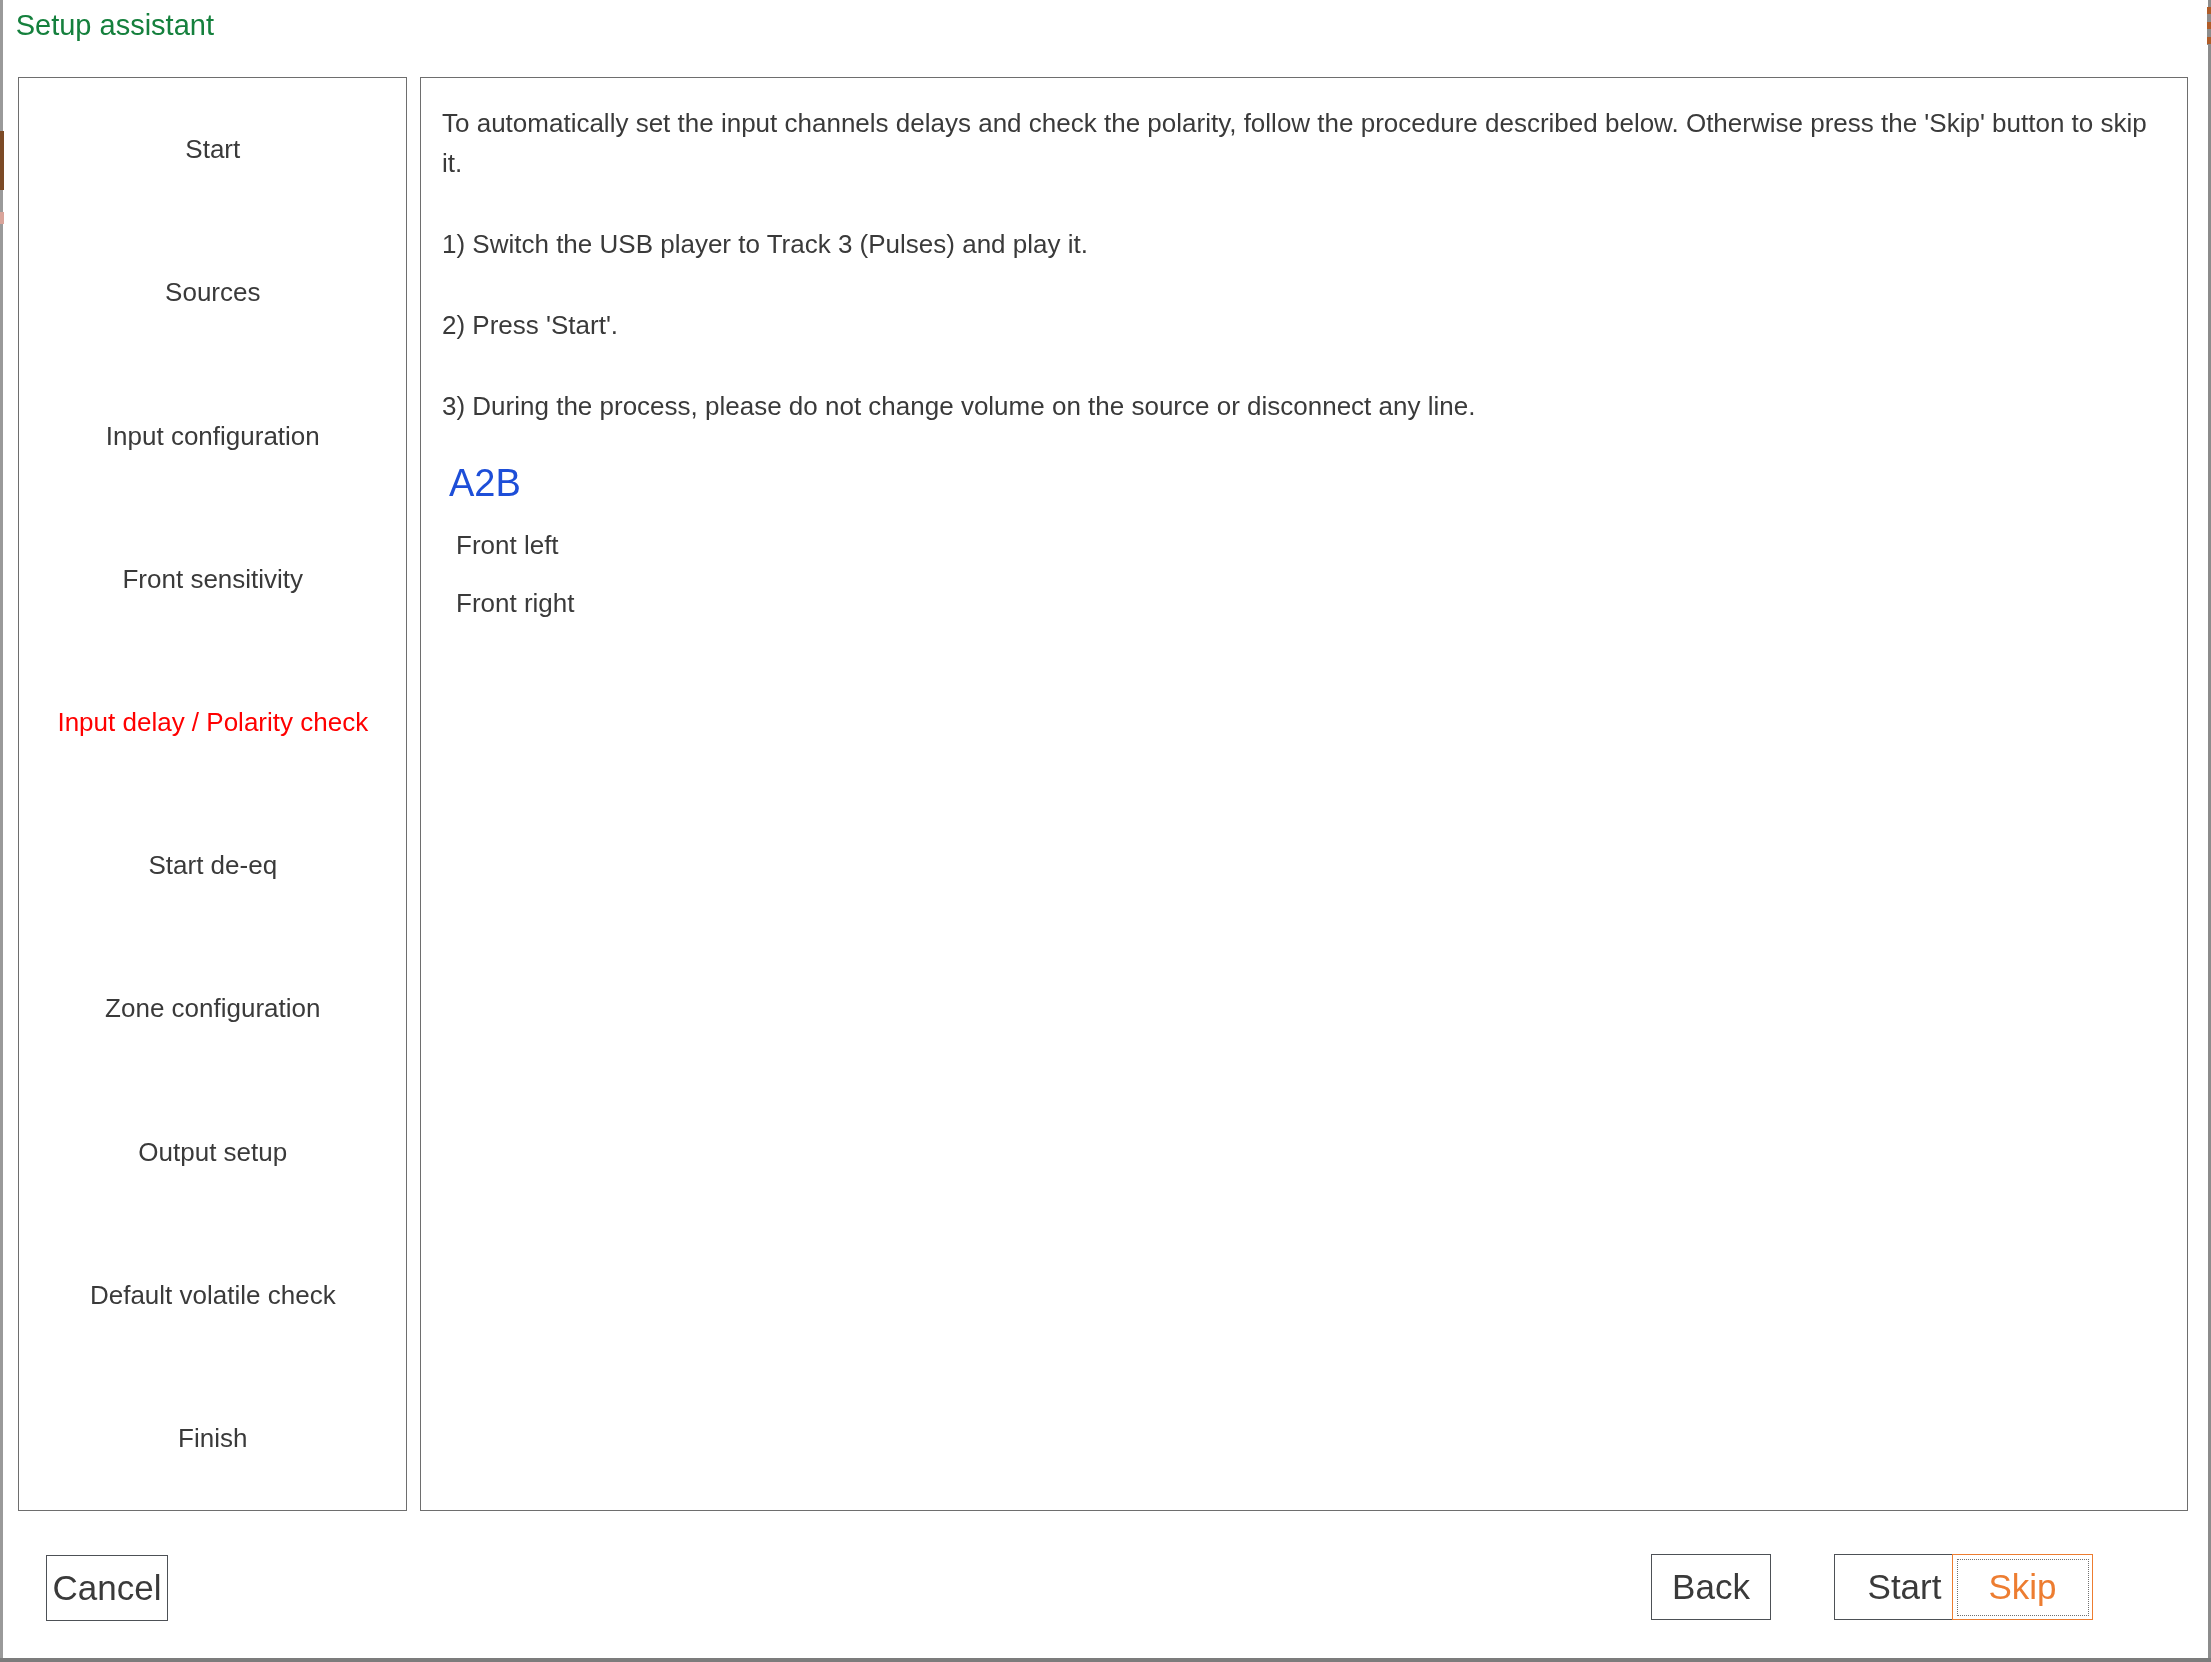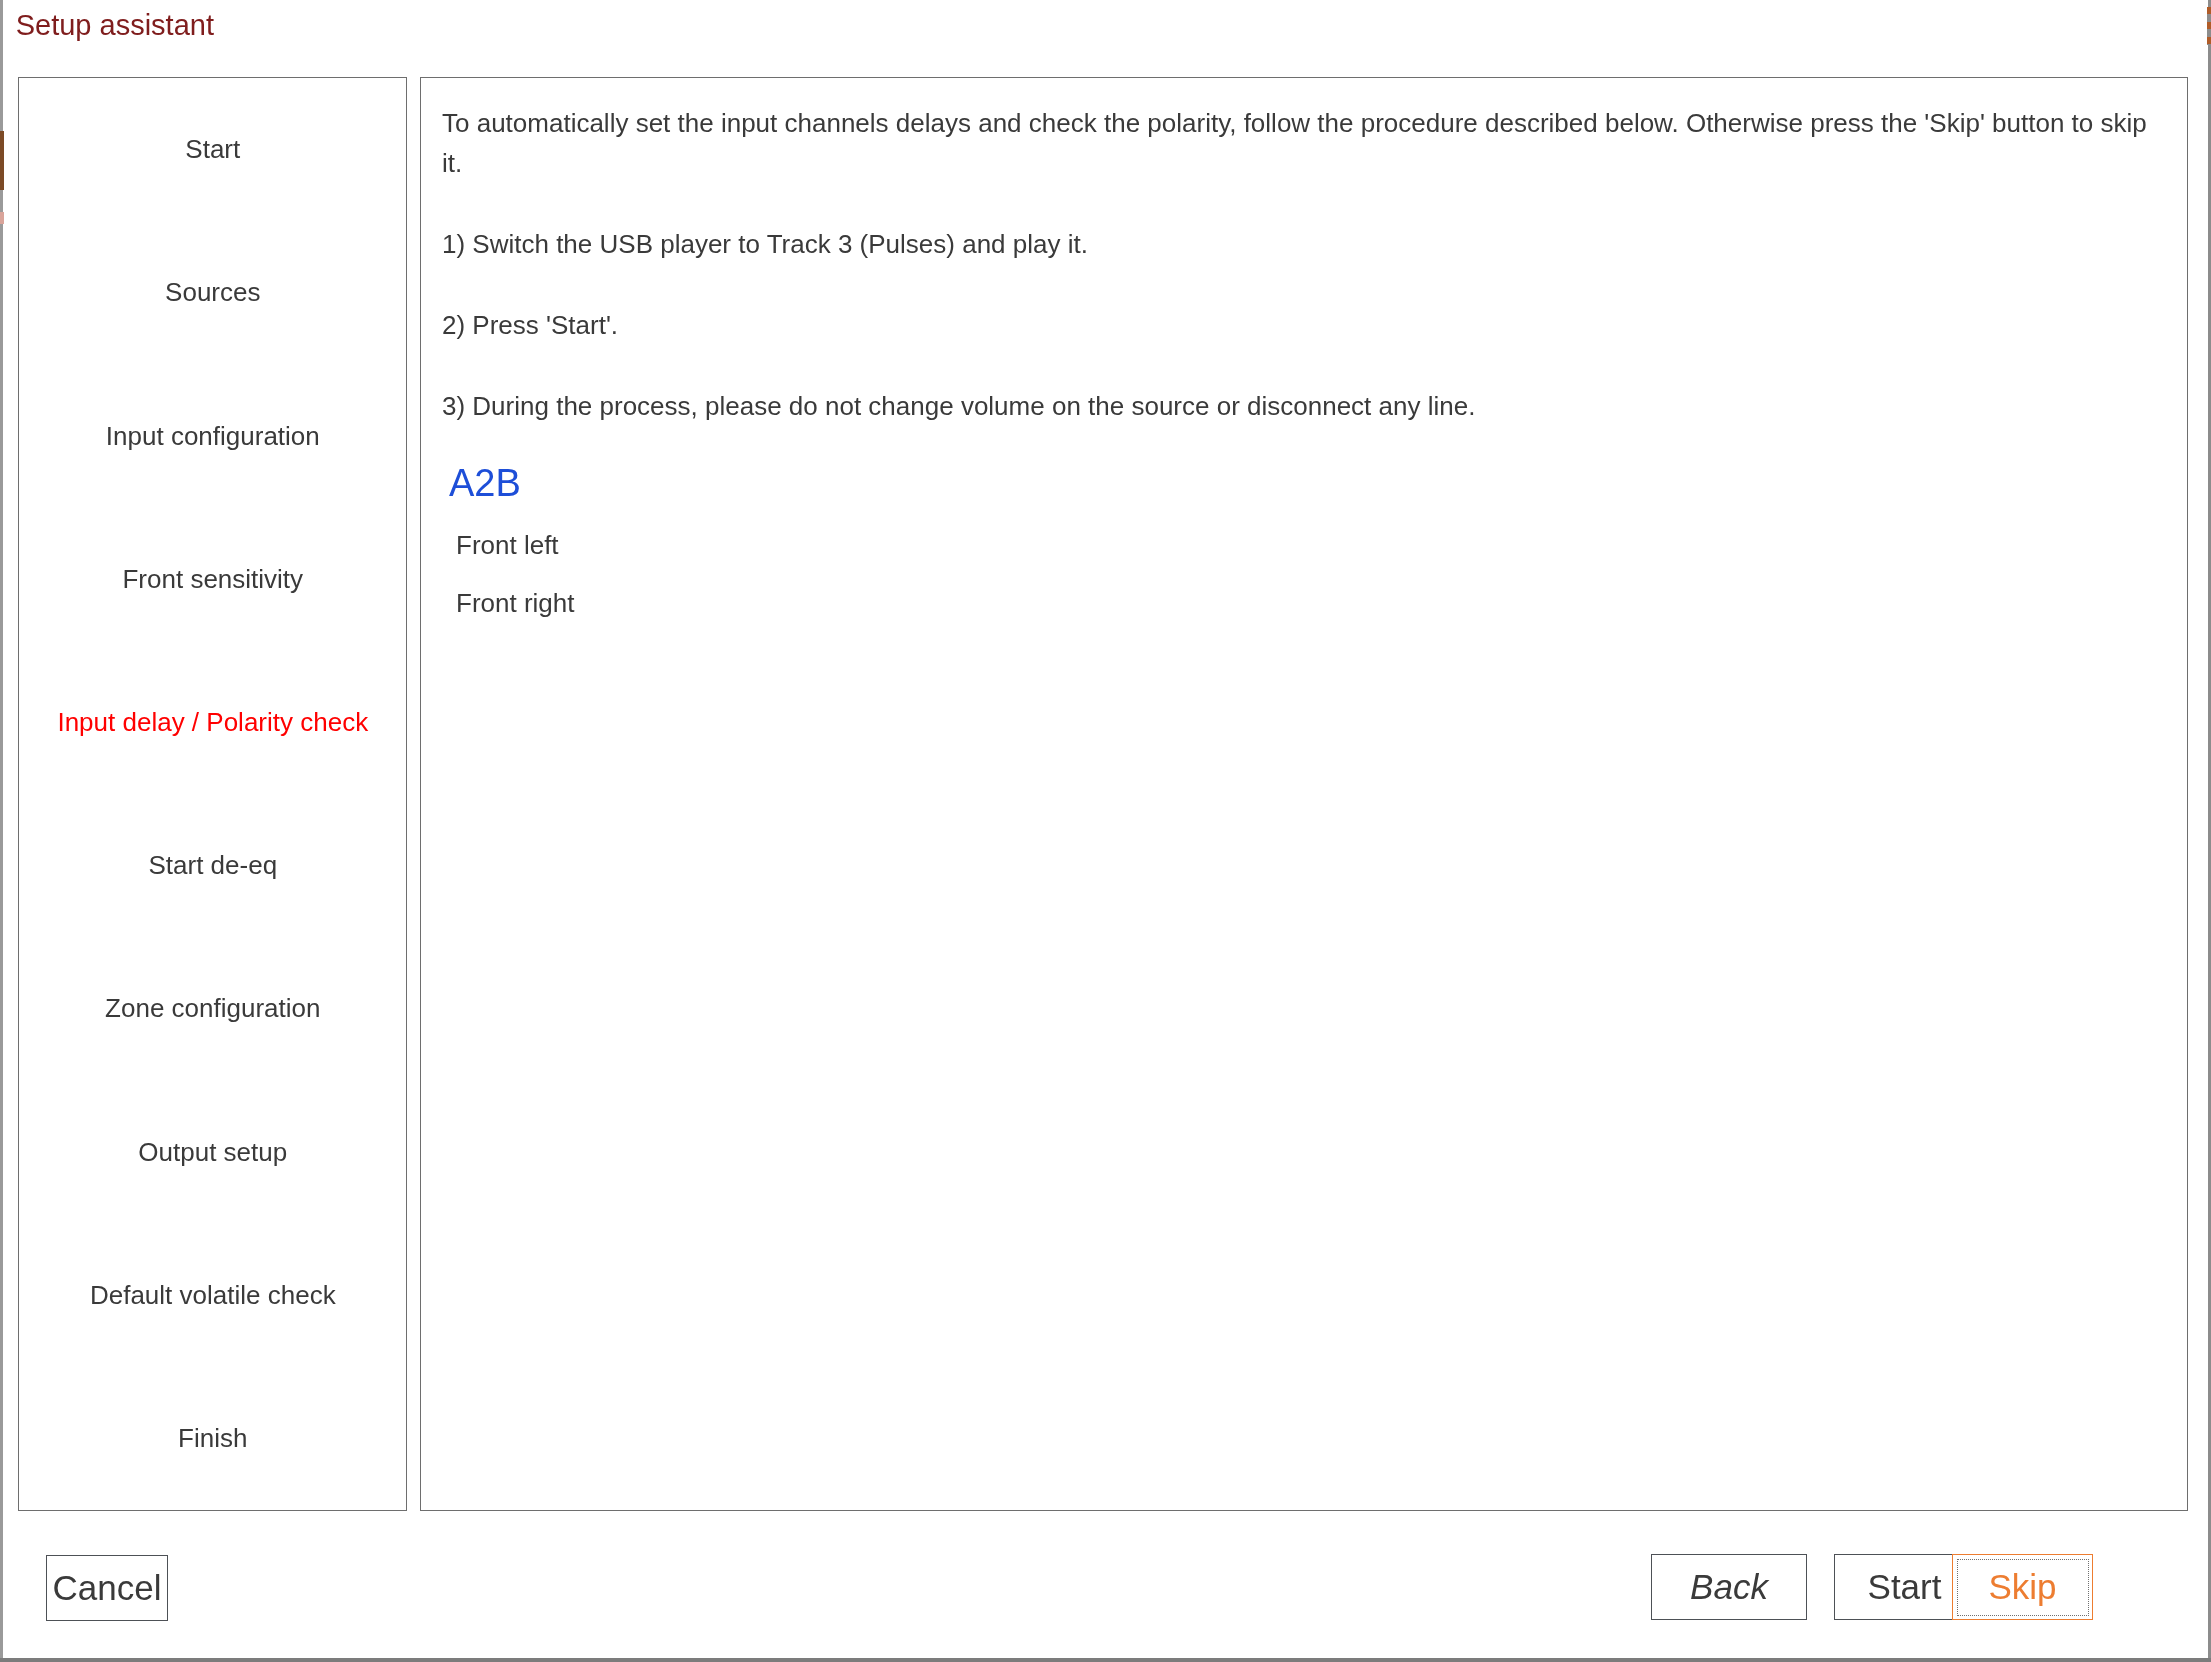--- a/index.html
+++ b/index.html
@@ -15,21 +15,21 @@
     --active-red: #ff0000;
     --accent-orange: #ed7d31;
     --panel-border: #6e6e6e;
     --btn-border: #4d5156;
     --text: #3a3a3a;
   }
 
   
   .window-title {
     position: absolute; left: 15.7px; top: 8.7px;
-    font-size: 29px; color: #7f1d1d;
+    font-size: 29px; color: #15803d;
   }
   .edge-left {
     position: absolute; left: 0; top: 0; width: 2.6px; height: 1663px;
     background: #9a9a9a;
   }
   .edge-left-artifact {
     position: absolute; left: 0; top: 131px; width: 4.4px; height: 59px;
     background: #7c4a26;
   }
   .edge-left-artifact2 {
@@ -86,21 +86,21 @@
   
   .btn {
     position: absolute; top: 1554px; height: 66px;
     background: #ffffff;
     border: 1.7px solid var(--btn-border);
     display: flex; align-items: center; justify-content: center;
     font-size: 35px; color: var(--text);
     cursor: default;
   }
   .btn-cancel { left: 46px;  top: 1555px; width: 122px; }
-  .btn-back   { left: 1651px; width: 156px; font-style: italic; }
+  .btn-back   { left: 1651px; width: 120px; }
   .btn-start  { left: 1834px; width: 141px; }
   .btn-skip   {
     left: 1952px; width: 141px;
     border-color: var(--accent-orange);
     color: var(--accent-orange);
   }
   .btn-skip::after {
     content: "";
     position: absolute; left: 3.5px; top: 3.5px; right: 3.5px; bottom: 3.5px;
     border: 1.7px dotted #707070;

